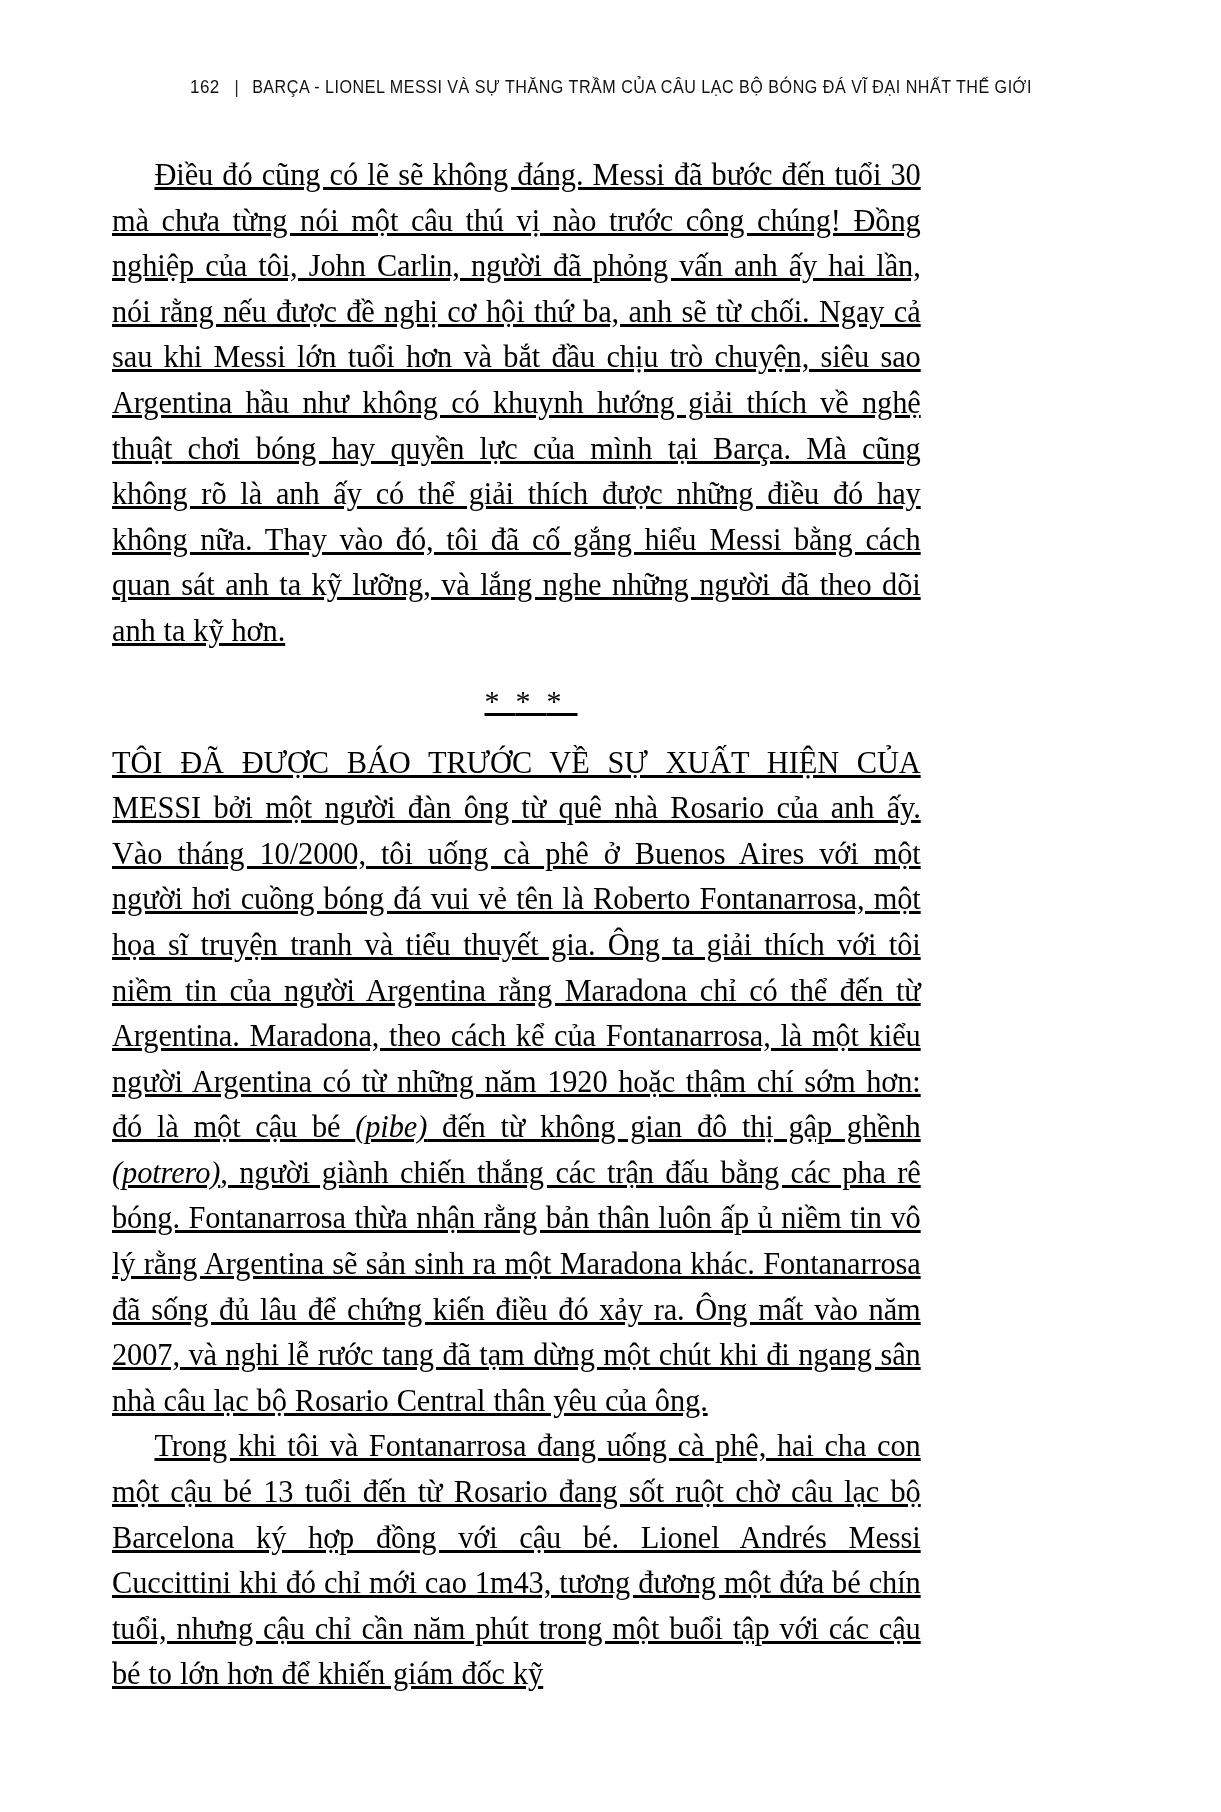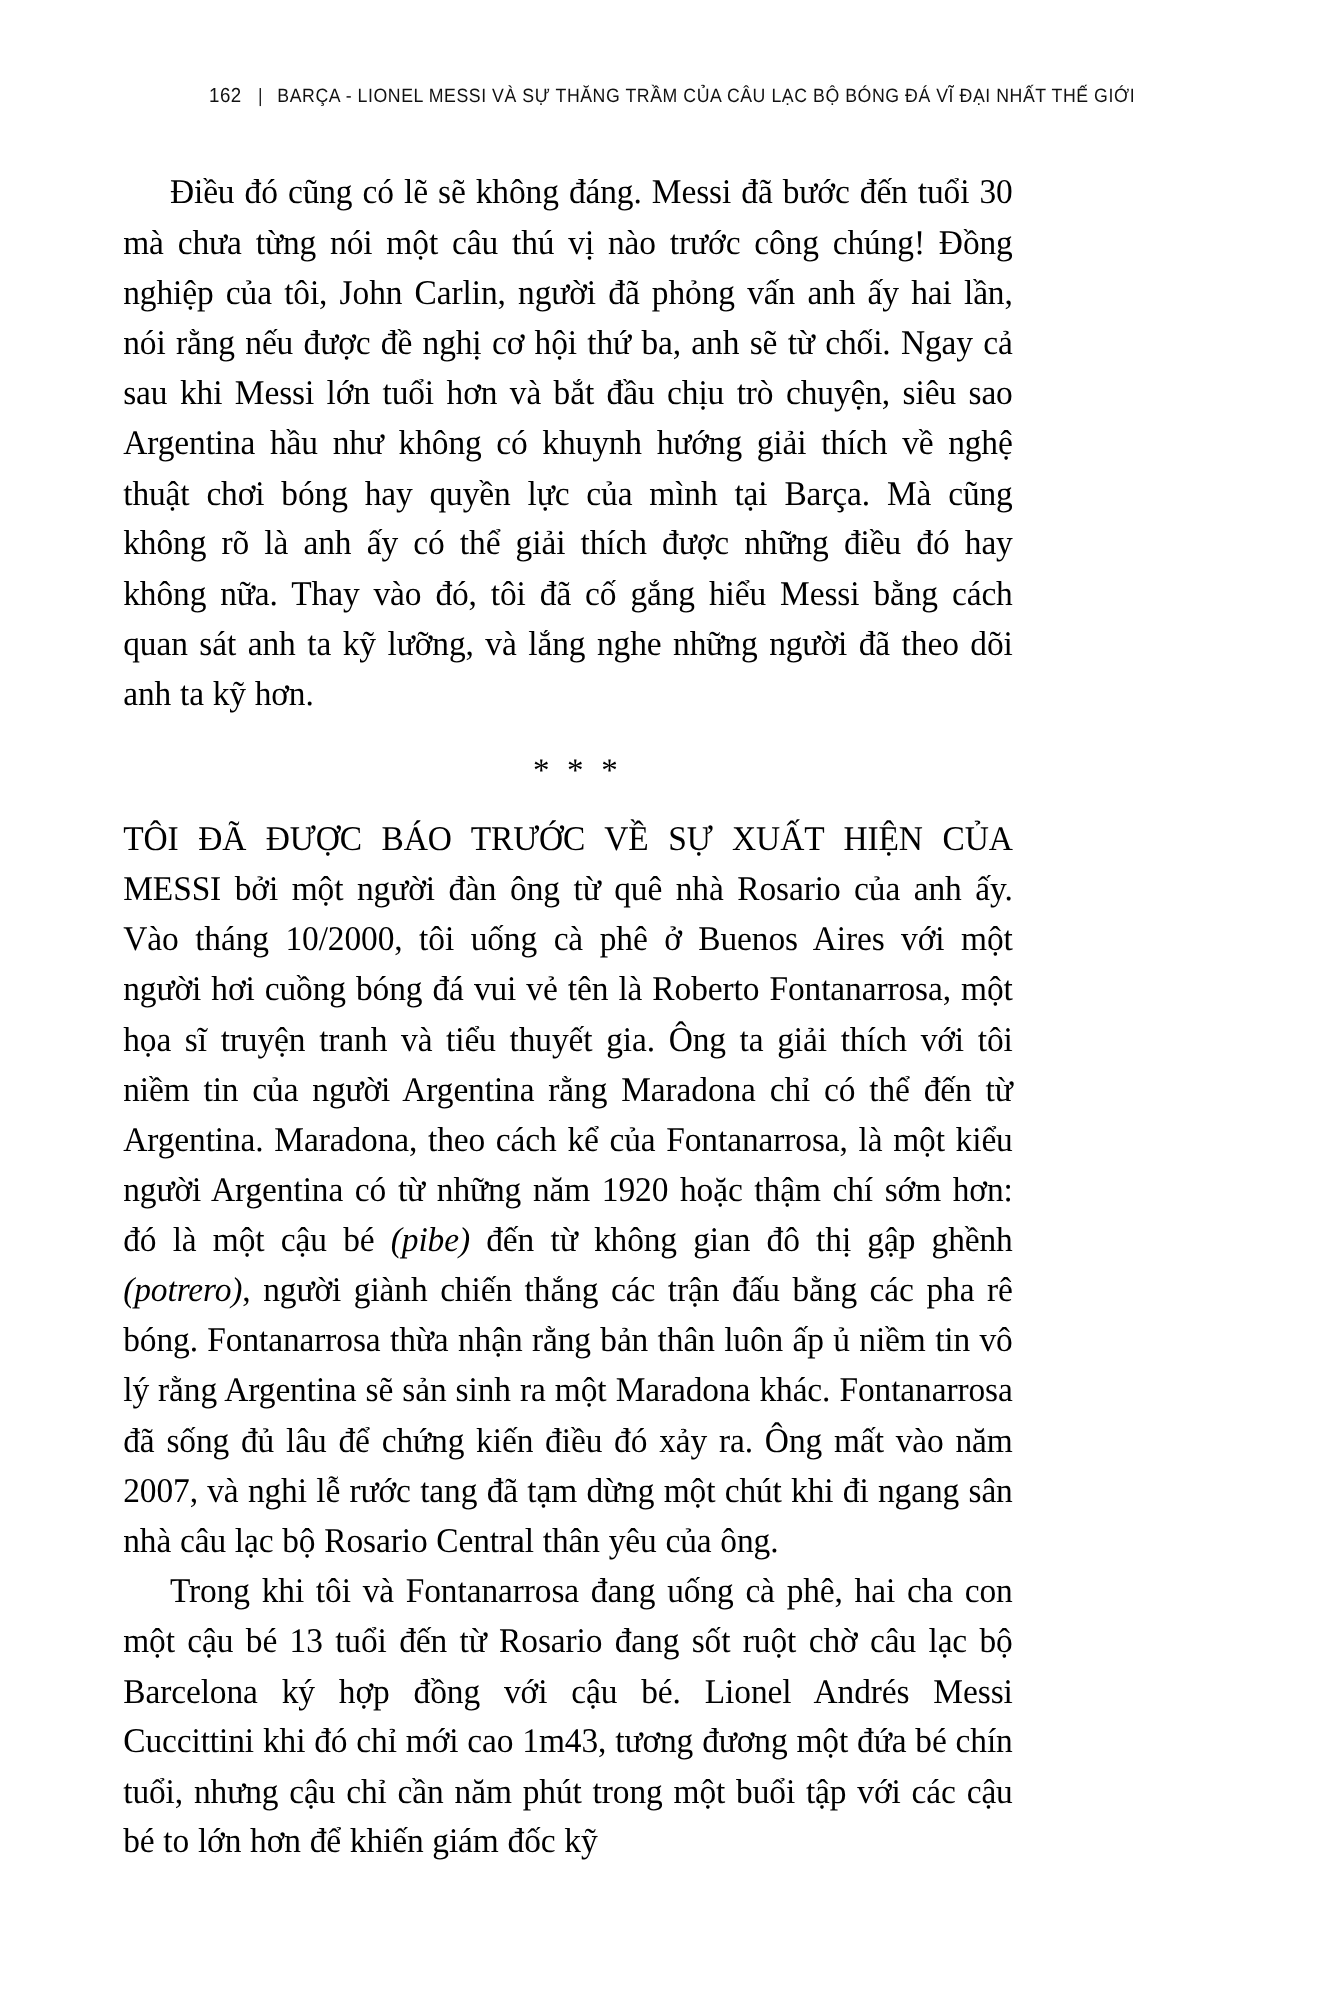--- a/index.html
+++ b/index.html
@@ -55,20 +55,21 @@
     font-size: 17.5px;
     letter-spacing: 0.55px;
   }
 
   
   .textblock {
     position: absolute;
     top: 152px;
     left: 112px;
     width: 838px;
+    text-decoration: underline;
   }
   p.body {
     margin: 0;
     text-align: justify;
     text-justify: inter-word;
     font-size: 31.5px;
     line-height: 45.6px;
     letter-spacing: -0.1px;
     word-spacing: 0.5px;
     transform: scaleX(0.965);

